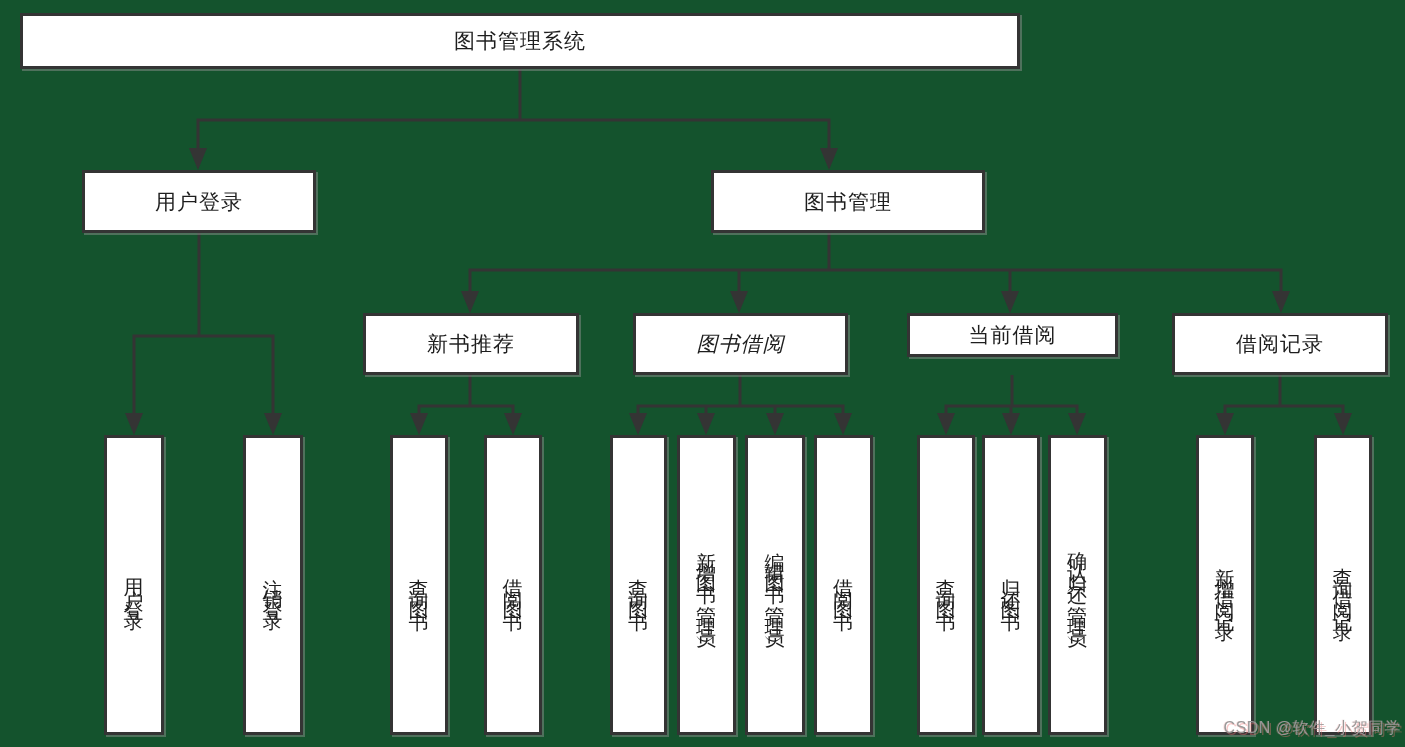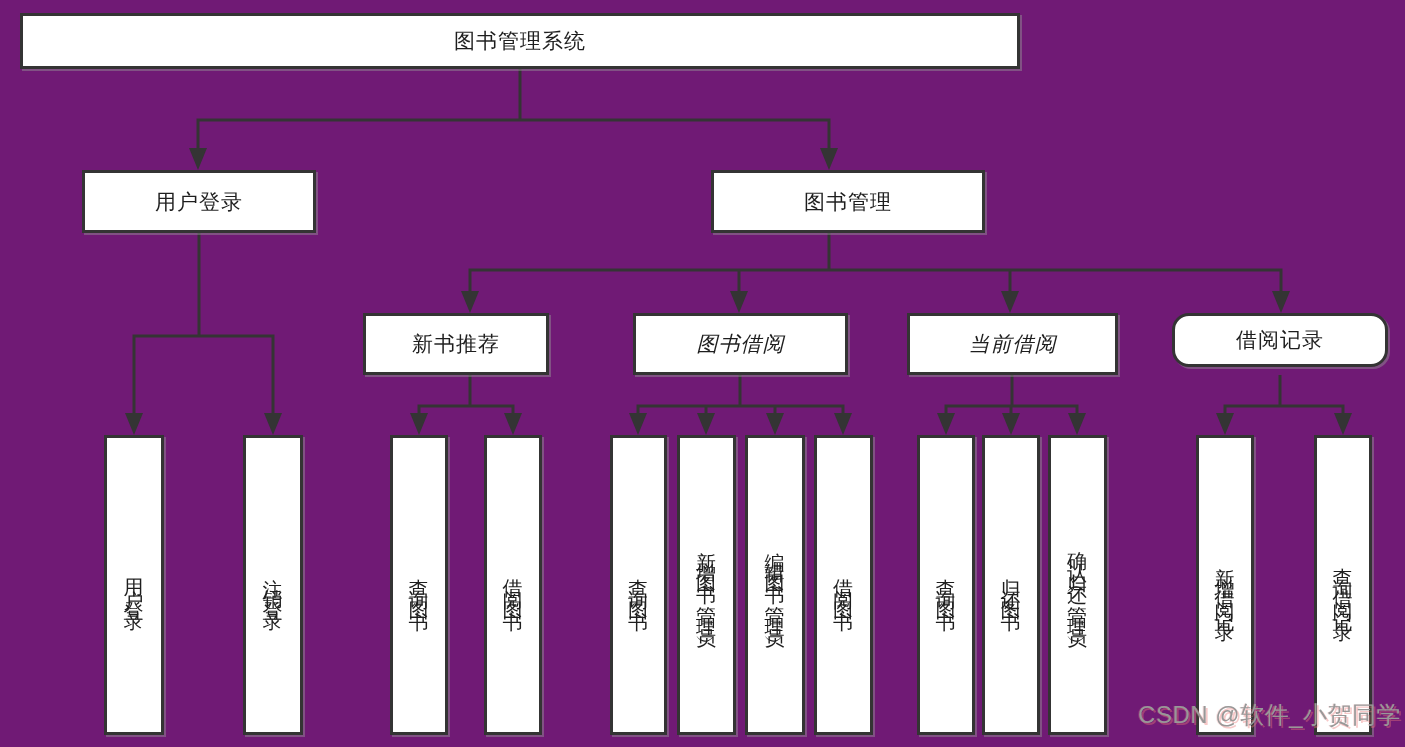--- a/index.html
+++ b/index.html
@@ -1,20 +1,20 @@
 <!DOCTYPE html>
 <html><head>
 <meta charset="utf-8">
 <style>
   html, body { margin: 0; padding: 0; background: #ffffff; }
   #canvas {
     position: relative;
     width: 1405px;
     height: 747px;
-    background: #701a75;
+    background: #14532d;
     font-family: "Liberation Sans", sans-serif;
     overflow: hidden;
   }
   #connectors {
     position: absolute;
     left: 0; top: 0;
     width: 1405px; height: 747px;
   }
   .hbox {
     position: absolute;
@@ -41,22 +41,22 @@
     writing-mode: vertical-rl;
     text-orientation: mixed;
     font-size: 20px;
     letter-spacing: 11px;
     line-height: 1;
     color: #1e1e1e;
   }
   .watermark {
     position: absolute;
     right: 4px;
-    bottom: 16px;
-    font-size: 24px;
+    bottom: 8px;
+    font-size: 16px;
     color: #989898;
     letter-spacing: 0.5px;
     text-shadow: 2px 2px 0 rgba(235,120,120,0.40), -1px 0 0 rgba(235,140,140,0.25);
     white-space: nowrap;
   }
 </style>
 </head>
 <body>
 
 <div id="canvas">
@@ -99,24 +99,24 @@
       <polygon points="1216,413 1234,413 1225,435"></polygon>
       <polygon points="1334,413 1352,413 1343,435"></polygon>
     </g>
   </svg>
 
   <div class="hbox" style="left:20px; top:13px; width:1000px; height:56px;">图书管理系统</div>
 
   <div class="hbox" style="left:82px; top:170px; width:234px; height:63px;">用户登录</div>
   <div class="hbox" style="left:711px; top:170px; width:274px; height:63px;">图书管理</div>
 
-  <div class="hbox" style="left:363px; top:313px; width:186px; height:62px;">新书推荐</div>
+  <div class="hbox" style="left:363px; top:313px; width:216px; height:62px;">新书推荐</div>
   <div class="hbox" style="left:633px; top:313px; width:215px; height:62px;font-style:italic;">图书借阅</div>
-  <div class="hbox" style="left:907px; top:313px; width:211px; height:62px;font-style:italic;">当前借阅</div>
-  <div class="hbox" style="left:1172px; top:313px; width:216px; height:54px;border-radius:17px;">借阅记录</div>
+  <div class="hbox" style="left:907px; top:313px; width:211px; height:44px;">当前借阅</div>
+  <div class="hbox" style="left:1172px; top:313px; width:216px; height:62px;">借阅记录</div>
 
   <div class="vbox" style="left:104px; top:435px; width:60px; height:300px;">用户登录</div>
   <div class="vbox" style="left:243px; top:435px; width:60px; height:300px;">注销登录</div>
 
   <div class="vbox" style="left:390px; top:435px; width:58px; height:300px;">查询图书</div>
   <div class="vbox" style="left:484px; top:435px; width:58px; height:300px;">借阅图书</div>
 
   <div class="vbox" style="left:610px; top:435px; width:57px; height:300px;">查询图书</div>
   <div class="vbox" style="left:677px; top:435px; width:59px; height:300px;">新增图书（管理员）</div>
   <div class="vbox" style="left:745px; top:435px; width:60px; height:300px;">编辑图书（管理员）</div>

